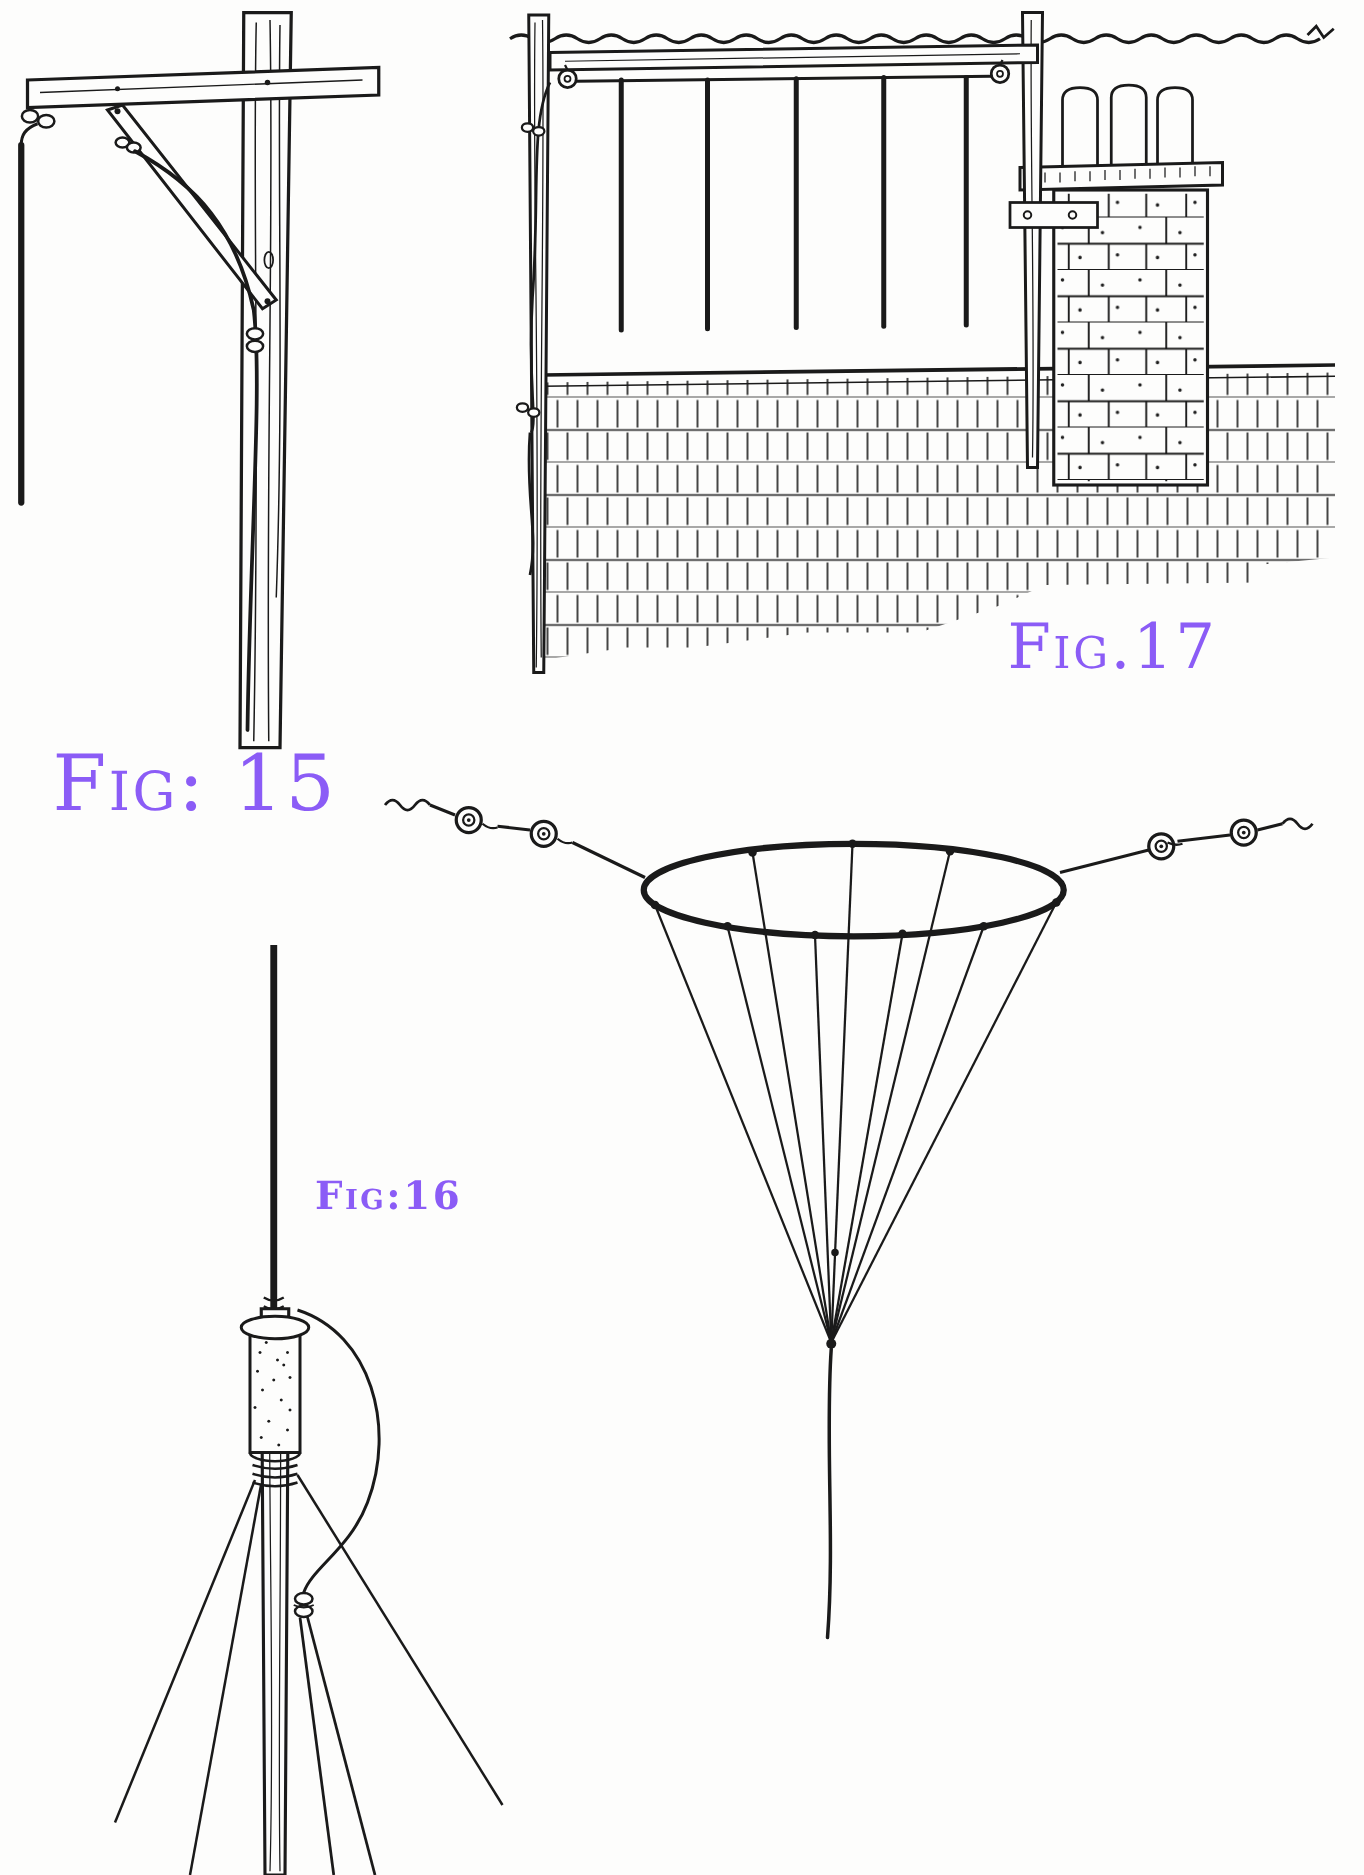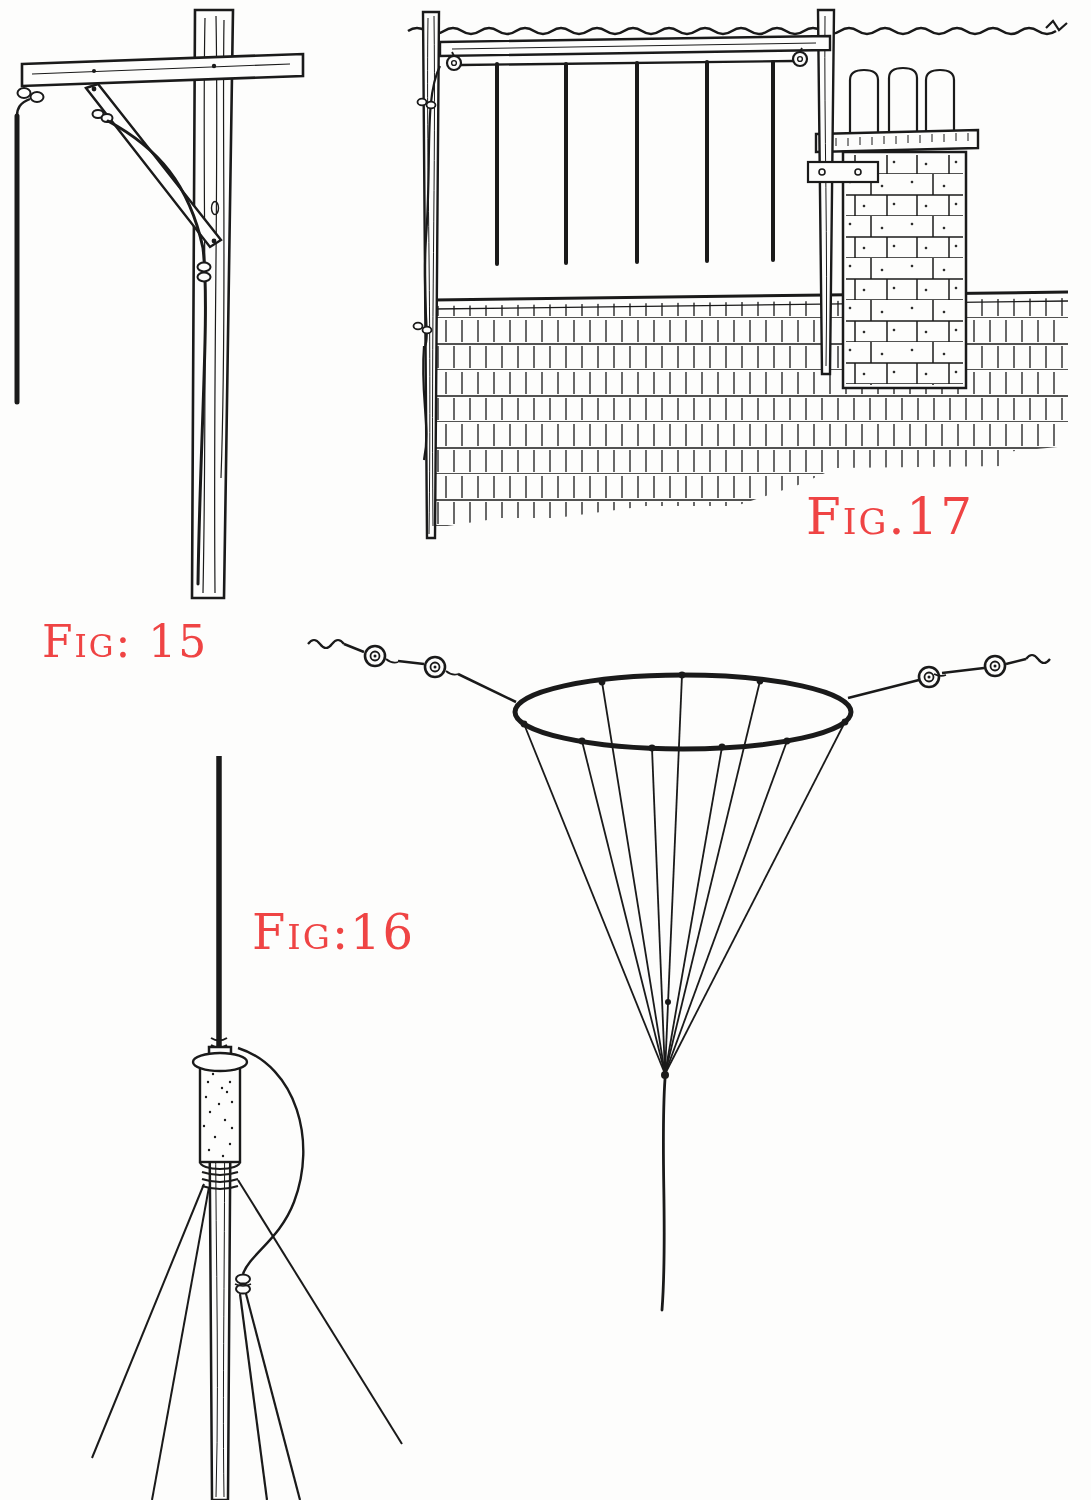--- a/index.html
+++ b/index.html
@@ -10,28 +10,28 @@
     background:#fdfdfc;
     overflow:hidden;
     font-family:"Liberation Serif", serif;
   }
   .fig { position:absolute; }
   .fig svg { display:block; }
   .fig-label {
     position:absolute;
     font-family:"DejaVu Serif","Liberation Serif",serif;
     font-variant:small-caps;
-    color:#ef4444;
+    color:#8b5cf6;
     letter-spacing:2px;
     white-space:nowrap;
     line-height:1;
   }
-  #label-15 { left:42px;  top:620px;  font-size:44px; }
+  #label-15 { left:42px;  top:596px;  font-size:62px; }
   #label-17 { left:806px; top:492px;  font-size:50px; }
-  #label-16 { left:252px; top:908px;  font-size:48px; }
+  #label-16 { left:252px; top:942px;  font-size:31px;font-weight:bold; }
   #label-18 { left:692px; top:1102px; font-size:50px; }
 </style>
 </head>
 <body>
 
 <div class="page">
 
   <div class="fig" style="left:8px; top:8px;">
     <svg width="306" height="596" viewBox="0 0 306 596" fill="none" stroke="#1a1a1a" aria-label="wooden pole with crossarm, diagonal brace, insulators and hanging wire">
 

